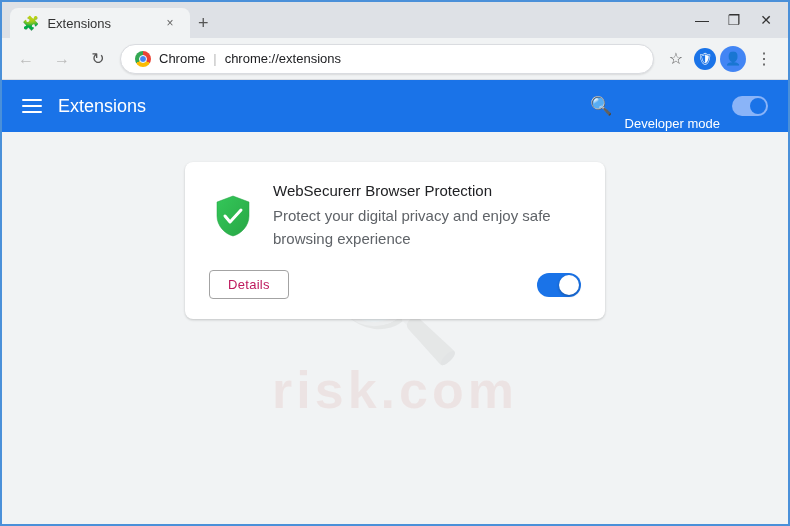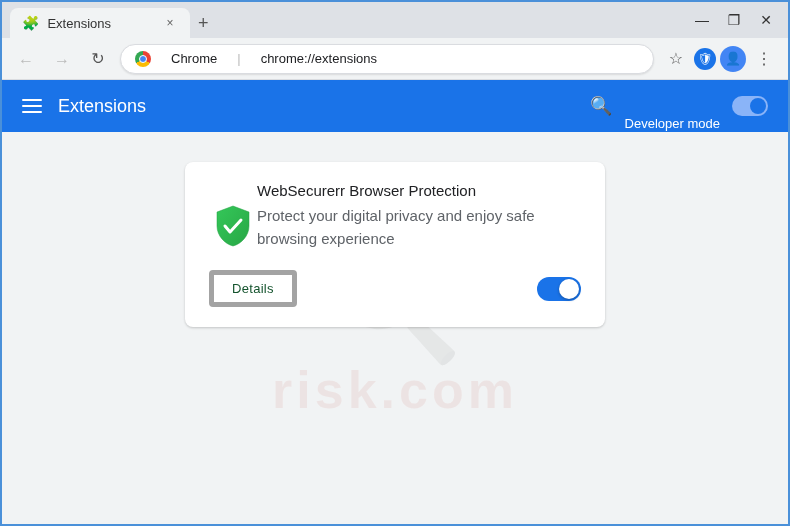--- a/index.html
+++ b/index.html
@@ -108,21 +108,21 @@
     }
     .nav-btn.disabled { color: #bbb; cursor: default; }
     .url-bar {
       flex: 1;
       display: flex;
       align-items: center;
       background: #fff;
       border-radius: 20px;
       padding: 0 14px;
       height: 30px;
-      gap: 20px;
+      gap: 8px;
       border: 1px solid #dadce0;
       box-shadow: 0 1px 2px rgba(0,0,0,0.1);
     }
     .chrome-logo {
       width: 16px;
       height: 16px;
       border-radius: 50%;
       background: conic-gradient(#ea4335 0deg 120deg, #fbbc04 120deg 240deg, #34a853 240deg 360deg);
       position: relative;
       flex-shrink: 0;
@@ -297,21 +297,22 @@
       border-radius: 8px;
       padding: 20px 24px 20px 24px;
       box-shadow: 0 1px 3px rgba(0,0,0,0.12), 0 1px 2px rgba(0,0,0,0.08);
       max-width: 420px;
       width: 100%;
       position: relative;
       z-index: 1;
     }
     .card-top {
       display: flex;
-      align-items: flex-end;
+      align-items: center;
+      gap: 16px;
       margin-bottom: 20px;
     }
     .ext-info { flex: 1; }
     .ext-name {
       font-size: 15px;
       font-weight: 500;
       color: #202124;
       margin-bottom: 6px;
     }
     .ext-desc {
@@ -320,23 +321,23 @@
       line-height: 1.5;
     }
     .card-bottom {
       display: flex;
       align-items: center;
       gap: 10px;
     }
     .card-btn {
       padding: 6px 18px;
       border-radius: 4px;
-      border: 5px solid #a3a3a3;
-      background: #fff;
-      color: #14532d;
+      border: 1px solid #a3a3a3;
+      background: #fff;
+      color: #be185d;
       font-size: 13px;
       font-weight: 500;
       cursor: pointer;
       letter-spacing: 0.3px;
     }
     .toggle-ext {
       margin-left: auto;
       width: 44px;
       height: 24px;
       border-radius: 12px;

